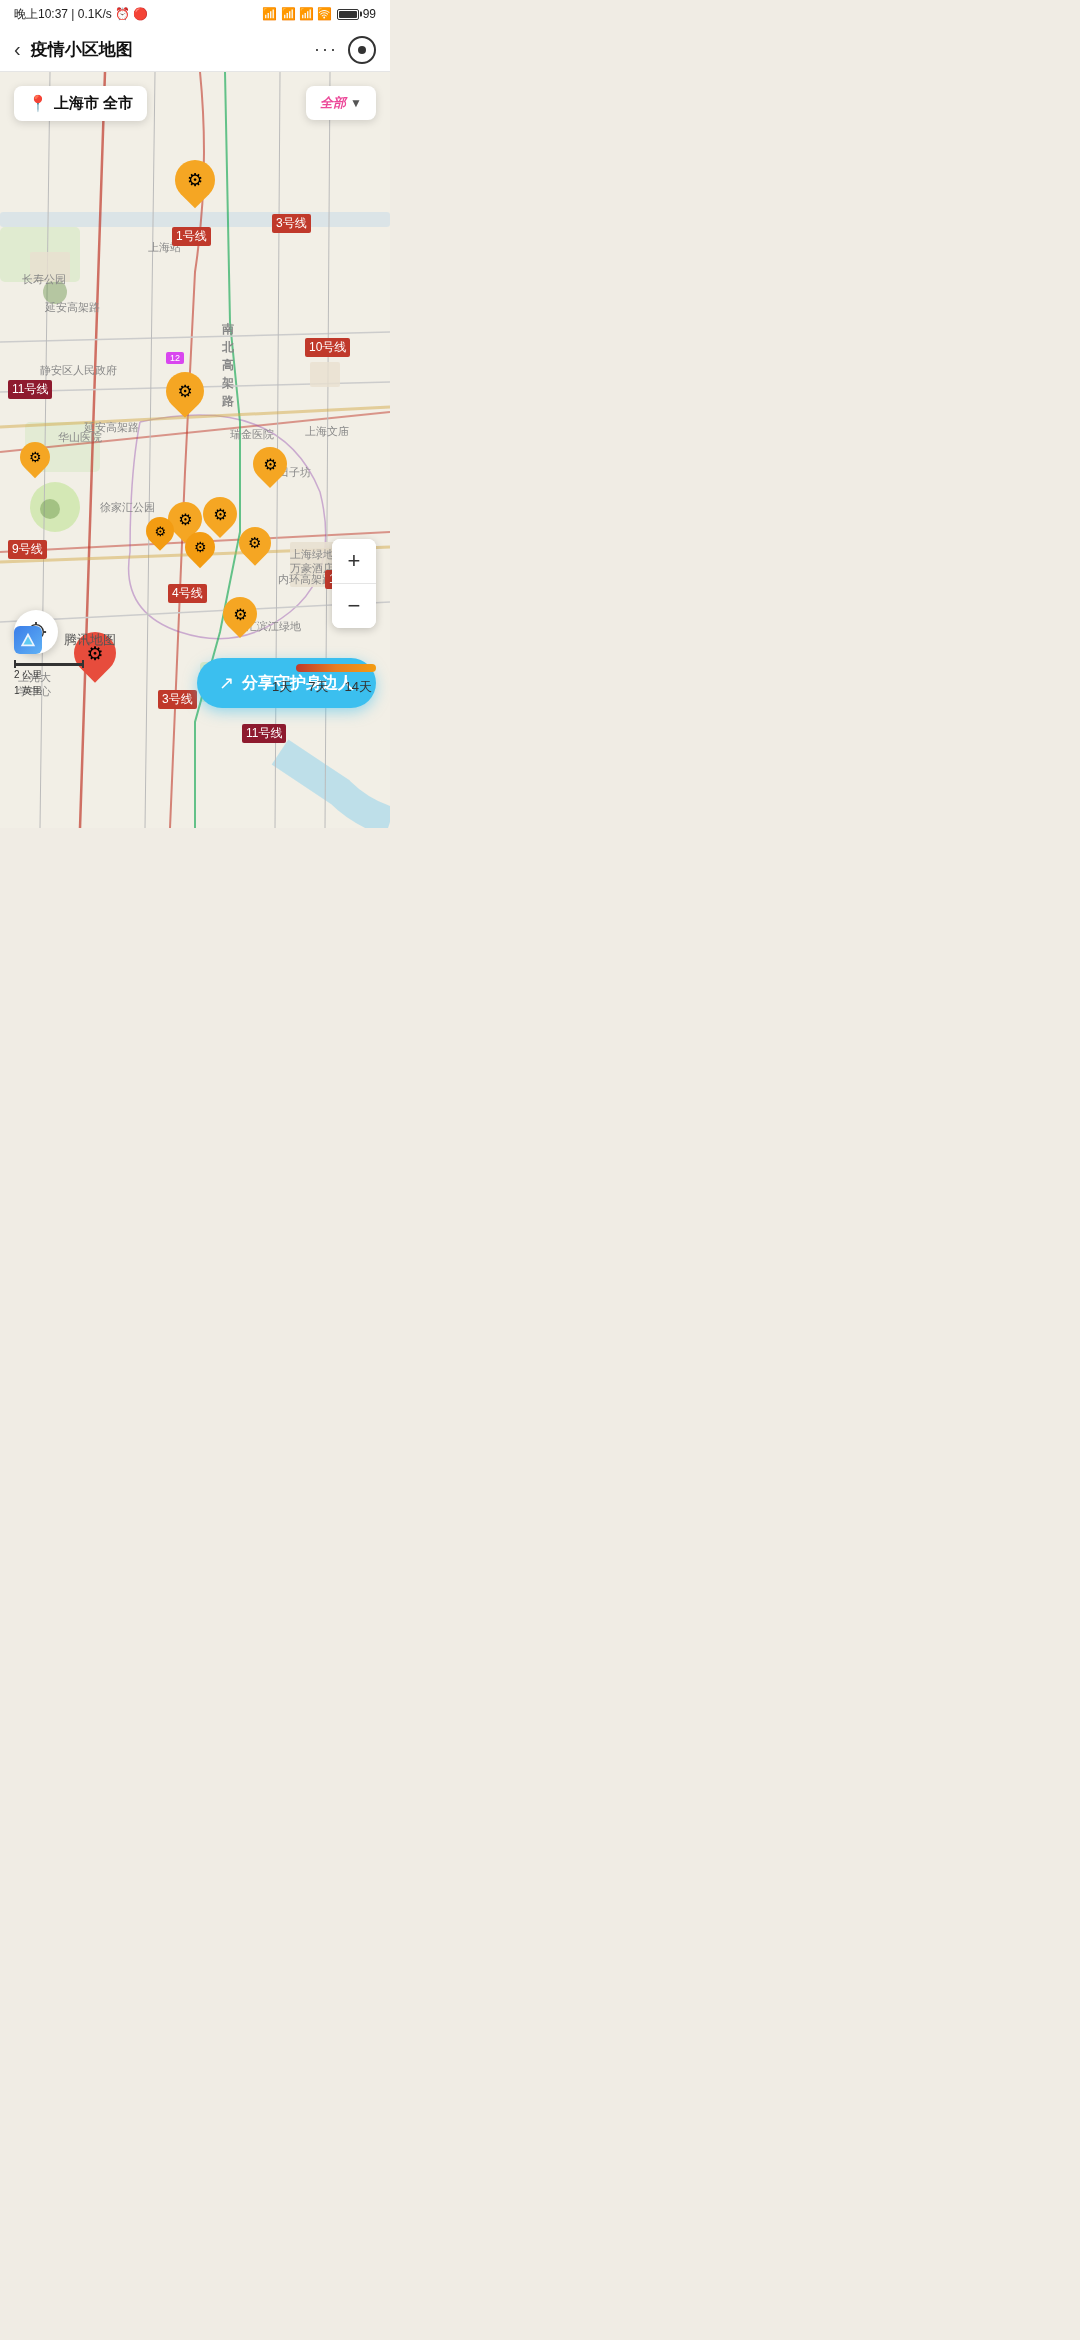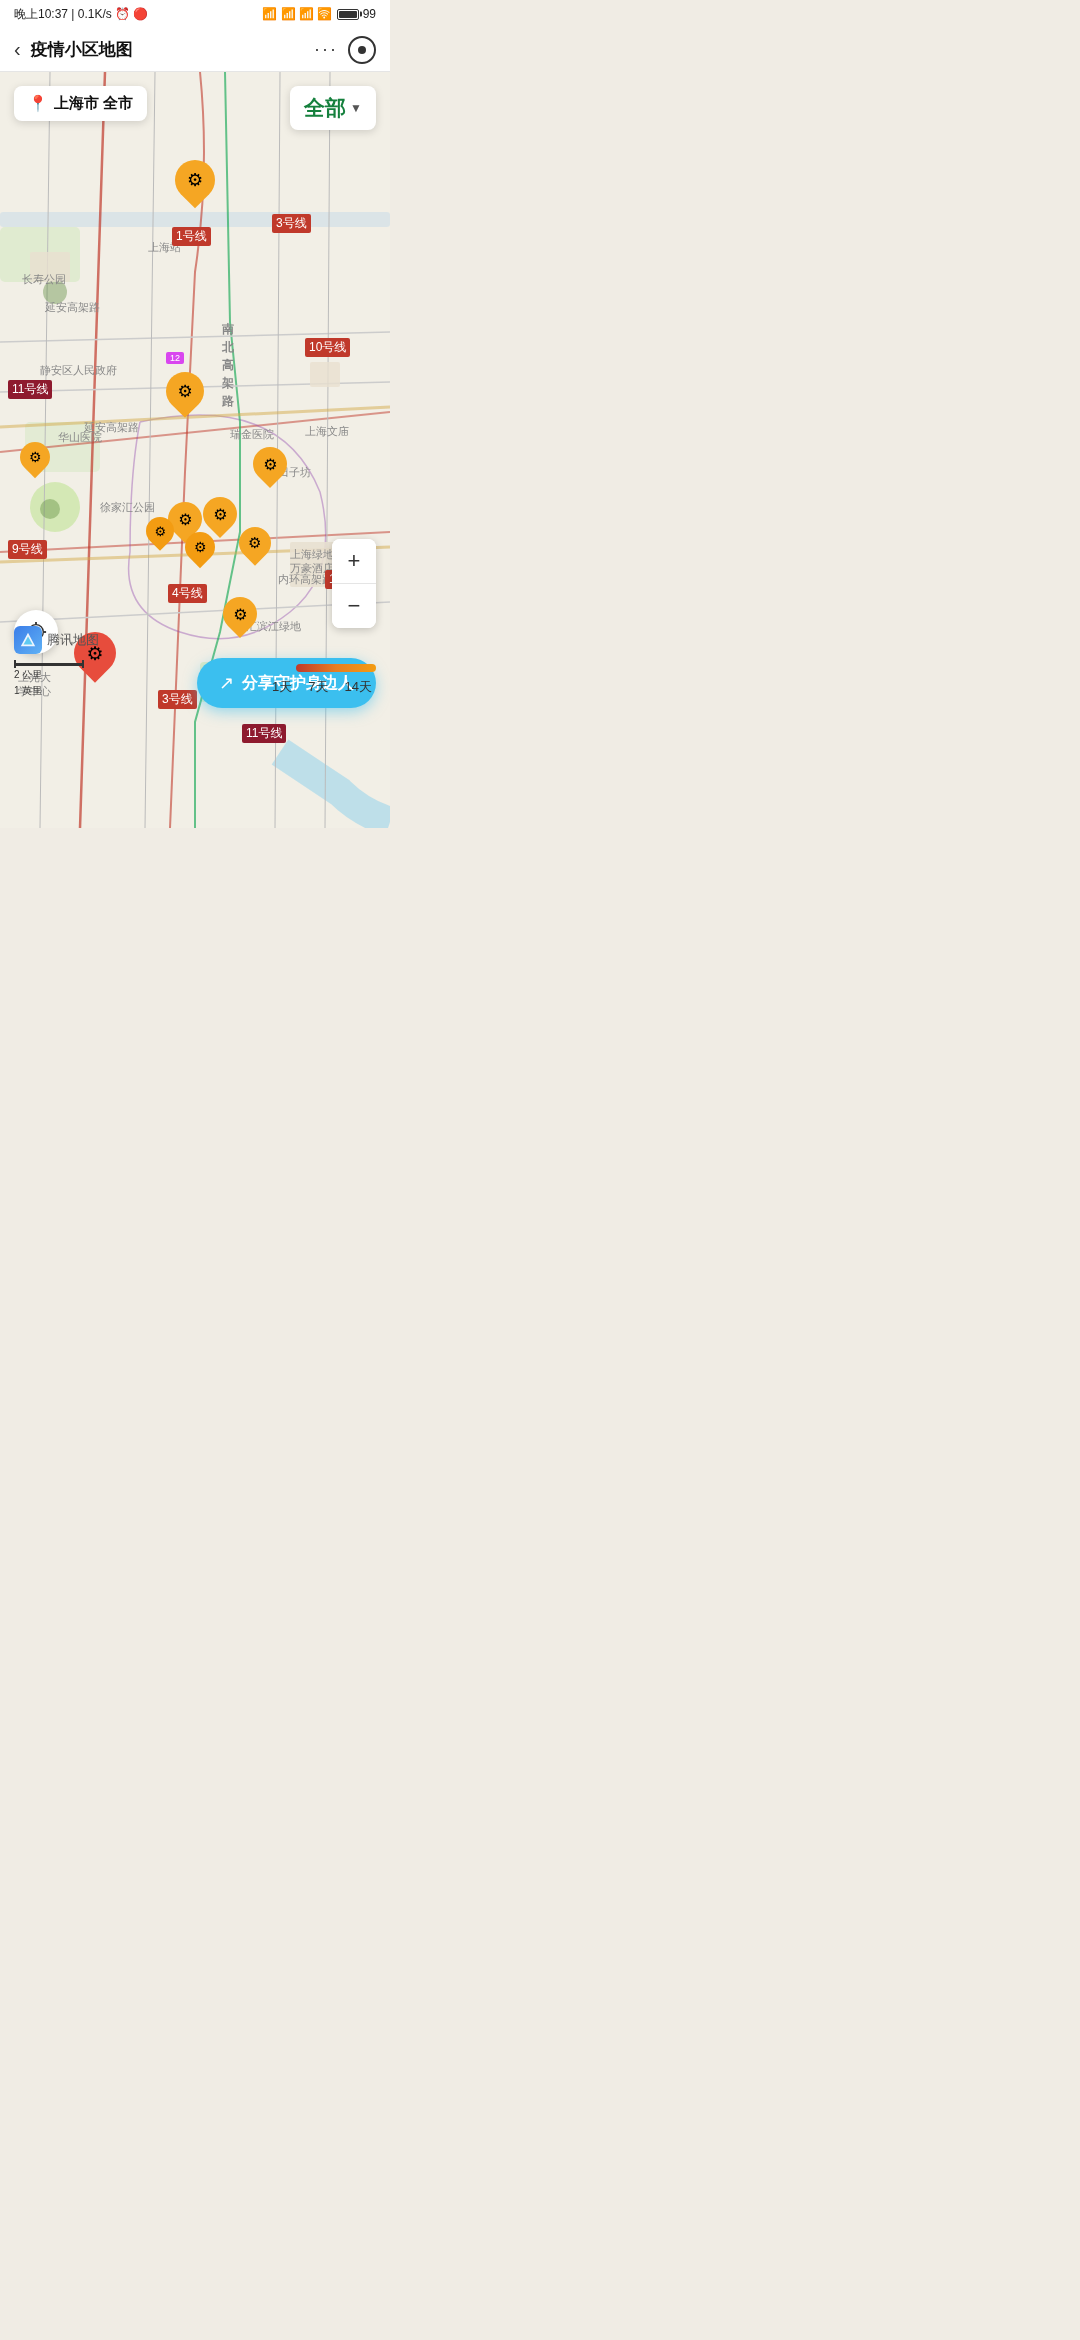--- a/index.html
+++ b/index.html
@@ -154,23 +154,24 @@
       border-radius: 8px;
       padding: 8px 14px;
       display: flex;
       align-items: center;
       gap: 4px;
       box-shadow: 0 2px 8px rgba(0,0,0,0.15);
       cursor: pointer;
       z-index: 10;
     }
     .filter-category-text {
-      font-size: 21px;
+      font-size: 13px;
       font-weight: 600;
-      color: #15803d;
+      color: #ec4899;
+      font-style: italic;
     }
     .filter-category-arrow {
       font-size: 12px;
       color: #555;
     }
 
     
     .zoom-controls {
       position: absolute;
       right: 14px;
@@ -273,21 +274,21 @@
       padding: 2px 4px;
     }
 
     
     .map-attribution {
       position: absolute;
       left: 14px;
       bottom: 96px;
       display: flex;
       align-items: center;
-      gap: 5px;
+      gap: 22px;
       z-index: 10;
     }
     .tencent-logo {
       width: 28px;
       height: 28px;
       background: linear-gradient(135deg, #3b7de8, #5fb1f5);
       border-radius: 6px;
       display: flex;
       align-items: center;
       justify-content: center;

